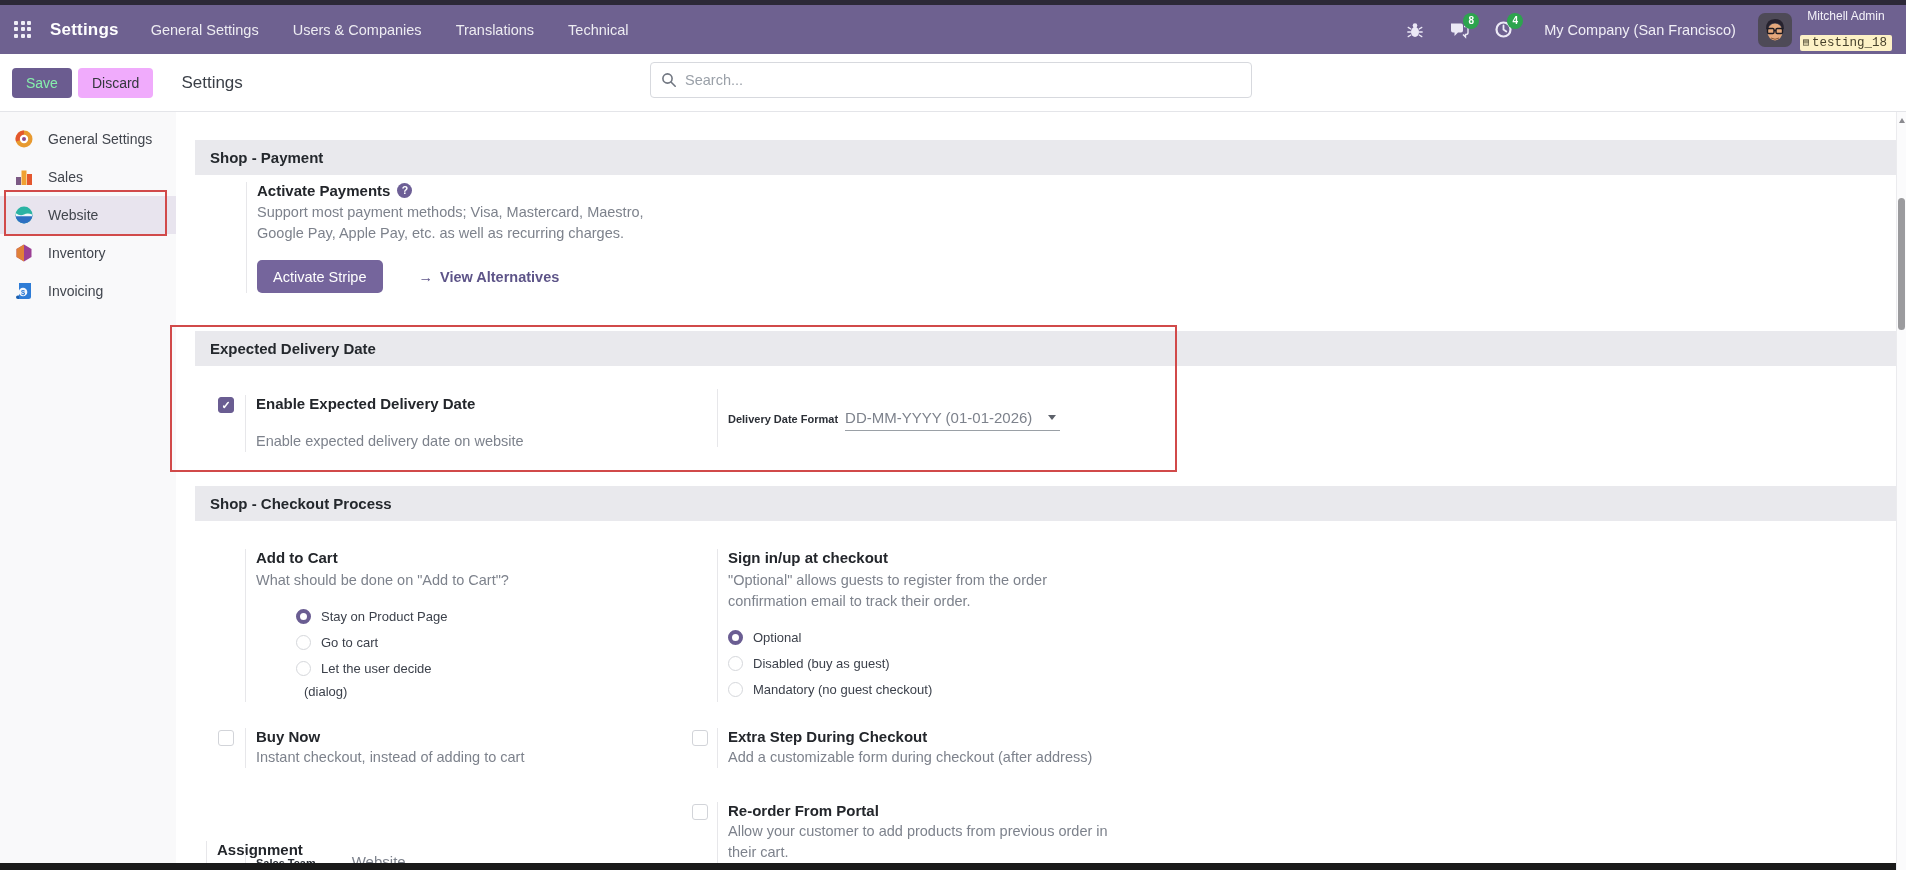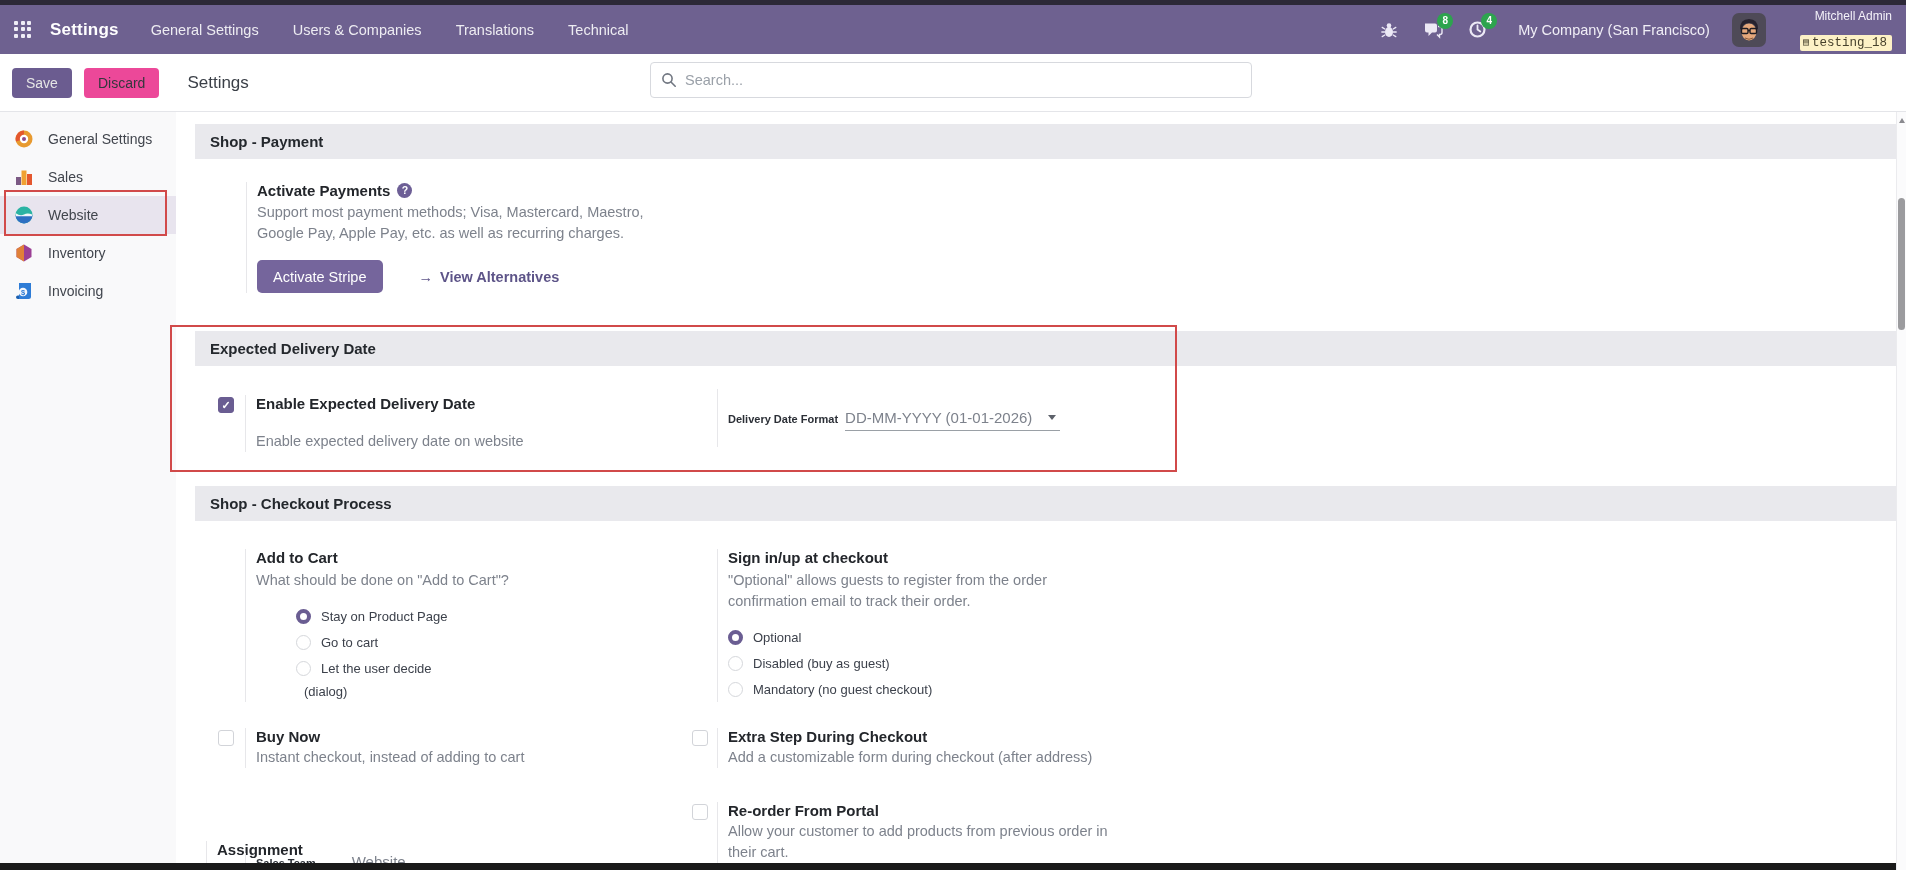--- a/index.html
+++ b/index.html
@@ -22,36 +22,36 @@
   .nav-menu-item { color:rgba(255,255,255,.88); font-size:14.5px; cursor:pointer; }
   .nav-right { margin-left:auto; display:flex; align-items:center; gap:22px; }
   .nav-ico { position:relative; width:22px; height:20px; display:flex; align-items:center; justify-content:center; cursor:pointer; }
   .nav-badge {
     position:absolute; top:-7px; right:-9px; min-width:16px; height:16px; border-radius:8px;
     background:#2da44e; color:#fff; font-size:10px; font-weight:700;
     display:flex; align-items:center; justify-content:center; padding:0 4px;
   }
   .nav-company { color:#f0eef6; font-size:14.5px; margin-left:8px; cursor:pointer; }
   .nav-user { display:flex; align-items:center; gap:8px; cursor:pointer; }
-  .user-col { display:flex; flex-direction:column; align-items:flex-end; gap:12px;margin-left:26px; }
+  .user-col { display:flex; flex-direction:column; align-items:center; gap:12px; }
   .user-name { color:#f4f2f9; font-size:12px; }
   .db-badge {
     background:#fdf1c6; color:#46402c; border-radius:2px; padding:1px 5px 1px 3px;
     font-family:"Liberation Mono", monospace; font-size:12.5px; display:flex; align-items:center; gap:3px;
   }
   .db-badge .db-ico { font-size:10px; line-height:10px; }
   
   .control-bar {
     position:absolute; left:0; top:54px; width:1906px; height:58px; background:#fff;
     border-bottom:1px solid #e4e5e9; box-shadow:0 1px 2px rgba(0,0,0,.04);
     display:flex; align-items:center; padding:0 12px;
   }
   .btn { height:30px; padding:0 14px; border-radius:4px; font-size:14px; border:none; cursor:pointer; font-family:inherit; }
-  .btn-save { background:#6b5c90; color:#e5e5e5; }
-  .btn-discard { background:#ec4899; color:#33373d; margin-left:12px; }
+  .btn-save { background:#6b5c90; color:#86efac; }
+  .btn-discard { background:#f0abfc; color:#33373d; margin-left:6px; }
   .breadcrumb { font-size:17px; color:#3a3f47; margin-left:28px; }
   .search-box {
     position:absolute; left:650px; top:8px; width:602px; height:36px;
     border:1px solid #d7d9de; border-radius:4px; background:#fff;
     display:flex; align-items:center; padding:0 10px; gap:8px;
   }
   .search-box input { border:none; outline:none; flex:1; font-size:14.5px; font-family:inherit; color:#3a3f47; background:transparent; }
   .search-box input::placeholder { color:#9aa0a8; }
   
   .sidebar { position:absolute; left:0; top:112px; width:176px; height:758px; background:#f9f9fa; padding-top:8px; }
@@ -229,21 +229,21 @@
       <path d="M5 2 v16 H3.8 a1.8 1.8 0 0 1 0 -3.6 H5" fill="#1b5fb0"></path>
       <circle cx="9" cy="11" r="4.3" fill="#f4f7fb"></circle>
       <text x="9" y="13.8" font-size="7.5" fill="#2e7cd6" text-anchor="middle" font-weight="bold" font-family="Liberation Sans, sans-serif">$</text>
     </svg>
     <span class="lbl">Invoicing</span>
   </div>
 </div>
 
 <div class="main">
 
-  <div class="section-bar" style="top:12px;">Shop - Payment</div>
+  <div class="section-bar" style="top:28px;">Shop - Payment</div>
 
   <div class="setting" style="left:31px; top:70px; width:511px;">
     <div class="pane"></div>
     <div class="content">
       <div class="s-title">
         <span>Activate Payments</span>
         <span class="help-ico">?</span>
       </div>
       <div class="s-desc" style="margin-top:3px;">
         <div>Support most payment methods; Visa, Mastercard, Maestro,</div>

